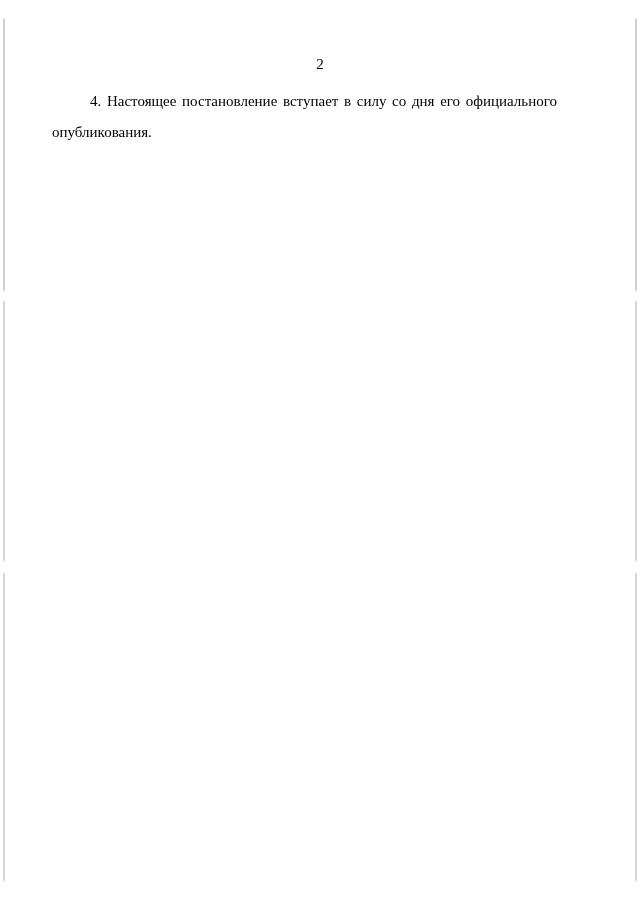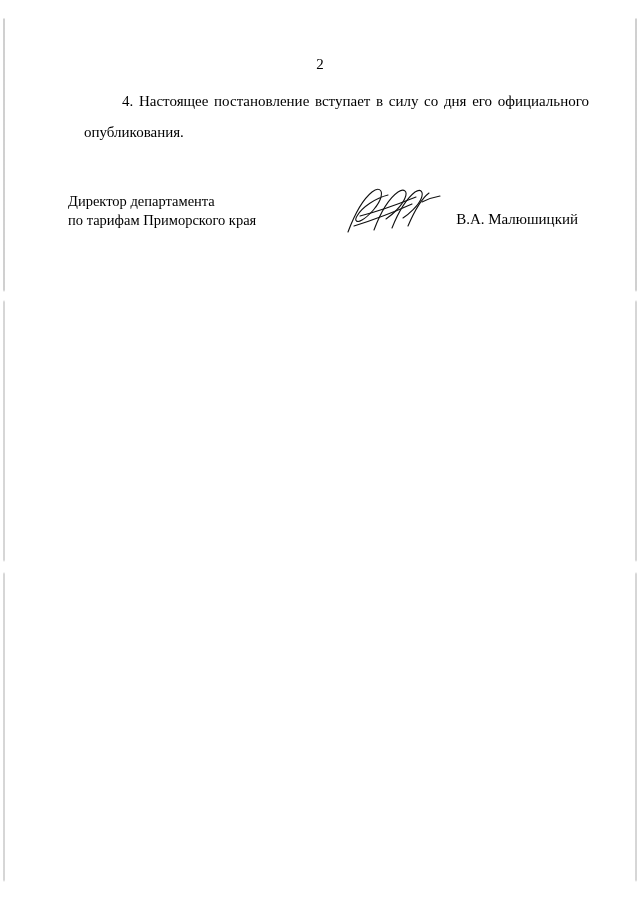--- a/index.html
+++ b/index.html
@@ -54,21 +54,21 @@
     top: 55px;
     left: 0;
     width: 640px;
     text-align: center;
     font-size: 15px;
     line-height: 18px;
   }
 
   .body-block {
     position: absolute;
-    left: 84px;
+    left: 52px;
     top: 86px;
     width: 505px;
   }
 
   .paragraph {
     font-size: 15px;
     line-height: 31px;
     text-align: justify;
     text-indent: 38px;
     text-align-last: left;
@@ -116,36 +116,14 @@
 
   <div class="scan-edge left"></div>
   <div class="scan-edge right"></div>
 
   <div class="page-number">2</div>
 
   <div class="body-block">
     <div class="paragraph">4. Настоящее постановление вступает в силу со дня его официального опубликования.</div>
   </div>
 
-  <div class="signature-block">
-    <div class="sign-role">
-      <div>Директор департамента</div>
-      <div>по тарифам Приморского края</div>
-    </div>
-
-    <div class="signature-mark">
-      <svg width="110" height="52" viewBox="0 0 110 52" xmlns="http://www.w3.org/2000/svg">
-        <g fill="none" stroke="#111111" stroke-width="1.1" stroke-linecap="round" stroke-linejoin="round">
-          <path d="M12,46 C18,30 26,14 36,6 C42,1 47,3 45,11 C43,19 33,30 26,34 C21,37 18,35 21,30 C26,21 40,12 52,9"></path>
-          <path d="M38,44 C44,28 52,13 62,6 C68,2 72,5 69,12 C66,20 56,29 50,33"></path>
-          <path d="M56,42 C62,27 70,13 79,6 C85,2 88,6 85,13 C82,20 73,28 67,32"></path>
-          <path d="M72,40 C78,26 85,13 93,7"></path>
-          <path d="M18,40 C34,35 56,27 76,18"></path>
-          <path d="M24,30 C40,26 60,19 80,11"></path>
-          <path d="M86,16 C92,13 98,11 104,10"></path>
-        </g>
-      </svg>
-    </div>
-
-    <div class="sign-name">В.А. Малюшицкий</div>
-  </div>
 
 </div>
 
 </body></html>

